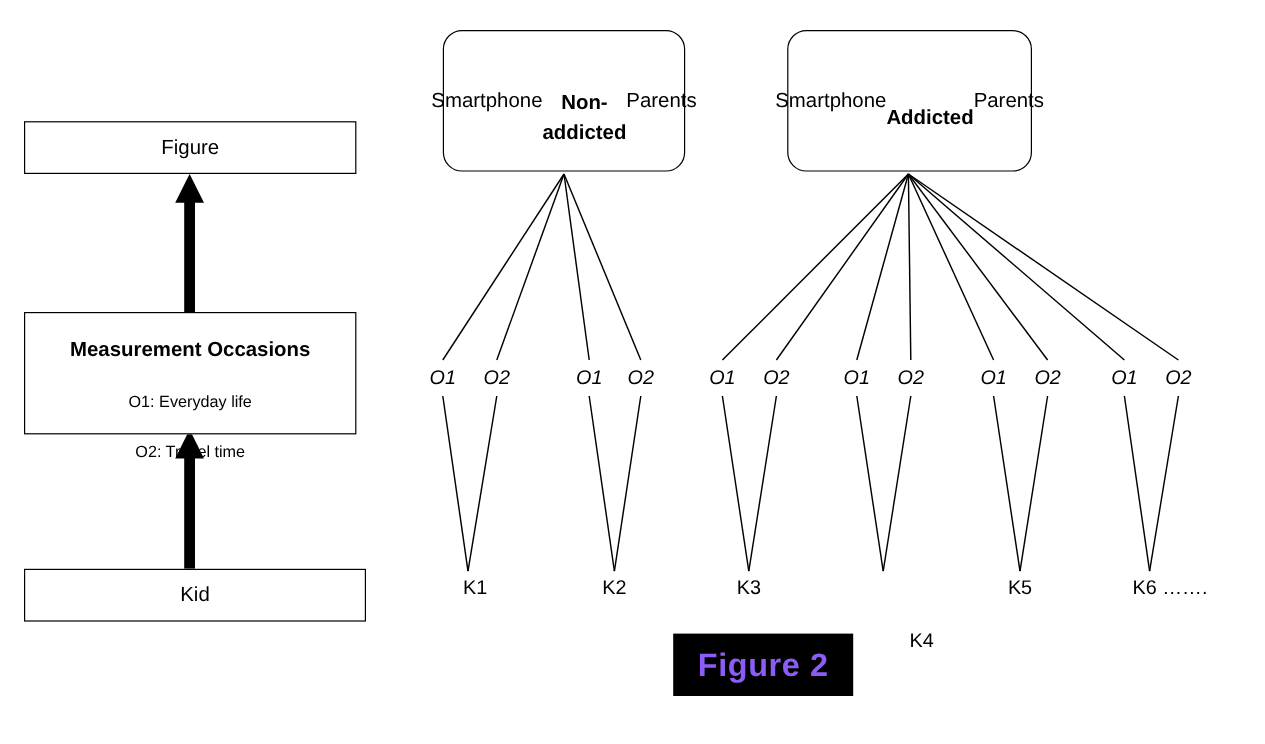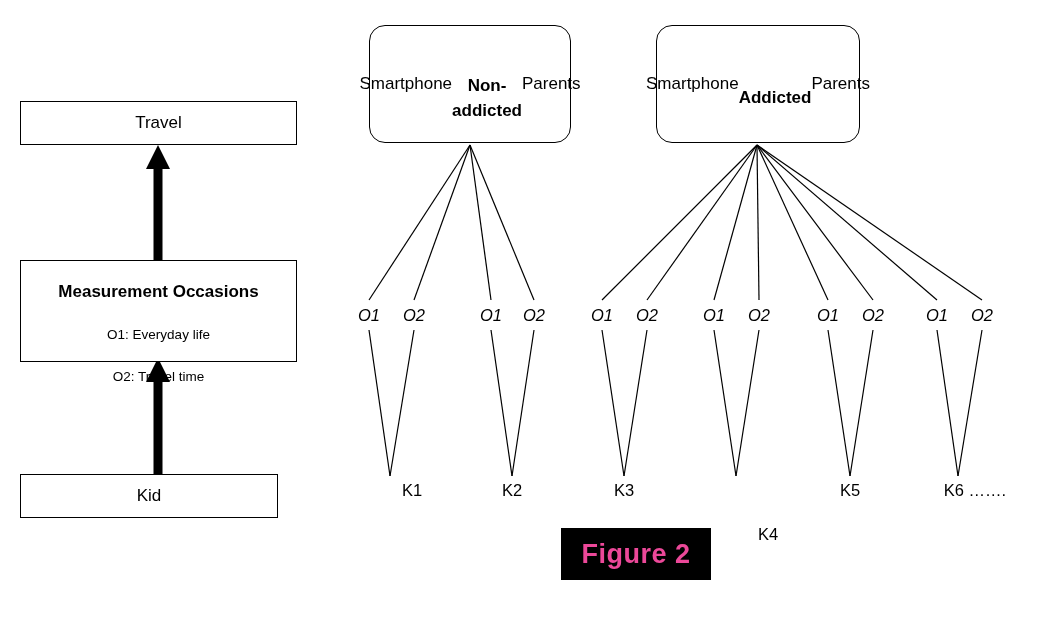--- a/index.html
+++ b/index.html
@@ -35,21 +35,21 @@
     line-height: 1.25;
   }
   .hbox .main.bold { font-weight: bold; margin-top: 45px; }
   .hbox .sub {
     font-size: 13.5px;
     line-height: 1.35;
     margin-top: 24px;
   }
   #box-parent { left: 20px; top: 101px; width: 277px; height: 44px; }
   #box-measure { left: 20px; top: 260px; width: 277px; height: 102px; }
-  #box-kid { left: 20px; top: 474px; width: 258px; height: 44px; justify-content: center; }
+  #box-kid { left: 20px; top: 474px; width: 285px; height: 44px; justify-content: center; }
 
   
   .gbox {
     position: absolute;
     box-sizing: border-box;
     border: 1.5px solid #000000;
     border-radius: 16px;
     background: #ffffff;
     display: flex;
     flex-direction: row;
@@ -85,21 +85,21 @@
   }
 
   
   #figure-caption {
     position: absolute;
     left: 561px;
     top: 528px;
     width: 150px;
     height: 52px;
     background: #000000;
-    color: #ec4899;
+    color: #8b5cf6;
     font-size: 27px;
     font-weight: bold;
     display: flex;
     align-items: center;
     justify-content: center;
     letter-spacing: 0.5px;
   }
 </style>
 </head>
 <body>
@@ -148,21 +148,21 @@
       <line x1="714" y1="330" x2="736" y2="476"></line>
       <line x1="759" y1="330" x2="736" y2="476"></line>
       <line x1="828" y1="330" x2="850" y2="476"></line>
       <line x1="873" y1="330" x2="850" y2="476"></line>
       <line x1="937" y1="330" x2="958" y2="476"></line>
       <line x1="982" y1="330" x2="958" y2="476"></line>
     </g>
   </svg>
 
   <div class="hbox" id="box-parent">
-    <div class="main">Travel</div>
+    <div class="main">Figure</div>
   </div>
 
   <div class="hbox" id="box-measure">
     <div class="main bold">Measurement Occasions</div>
     <div class="sub">O1: Everyday life</div>
     <div class="sub">O2: Travel time</div>
   </div>
 
   <div class="hbox" id="box-kid">
     <div class="main">Kid</div>
@@ -187,21 +187,21 @@
 
   <div class="node-label occ-label" style="left:602px;">O1</div>
   <div class="node-label occ-label" style="left:647px;">O2</div>
   <div class="node-label occ-label" style="left:714px;">O1</div>
   <div class="node-label occ-label" style="left:759px;">O2</div>
   <div class="node-label occ-label" style="left:828px;">O1</div>
   <div class="node-label occ-label" style="left:873px;">O2</div>
   <div class="node-label occ-label" style="left:937px;">O1</div>
   <div class="node-label occ-label" style="left:982px;">O2</div>
 
-  <div class="node-label kid-label" style="left:412px;">K1</div>
+  <div class="node-label kid-label" style="left:396px;">K1</div>
   <div class="node-label kid-label" style="left:512px;">K2</div>
   <div class="node-label kid-label" style="left:624px;">K3</div>
   <div class="node-label kid-label" style="left:768px;margin-top:44px;">K4</div>
   <div class="node-label kid-label" style="left:850px;">K5</div>
   <div class="node-label kid-label" style="left:975px;">K6 …….</div>
 
   <div id="figure-caption">Figure 2</div>
 
 </div>
 

